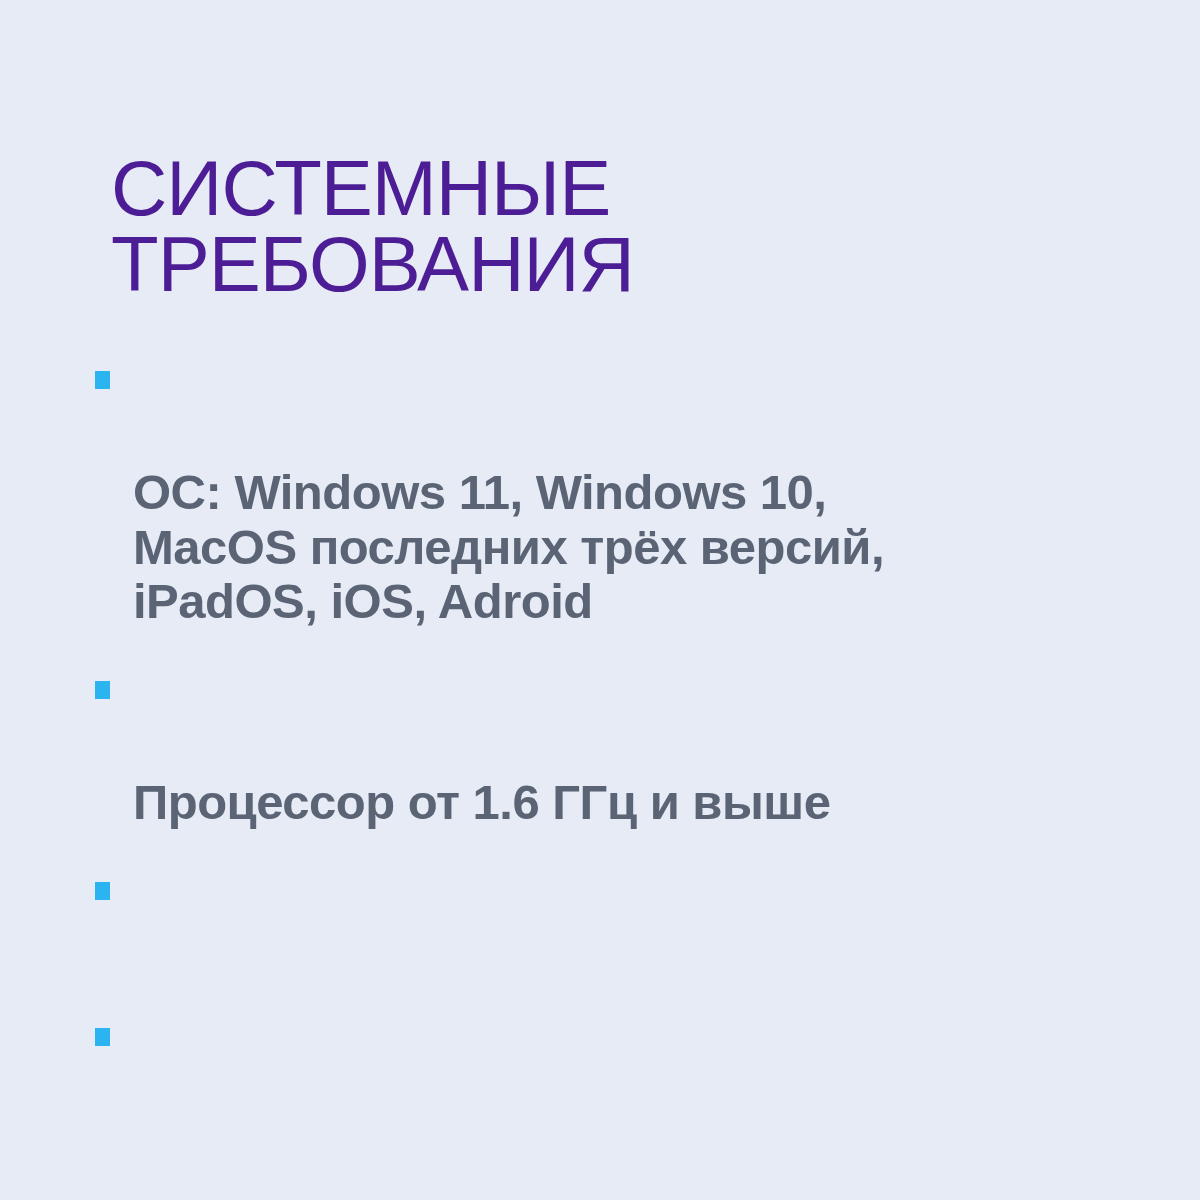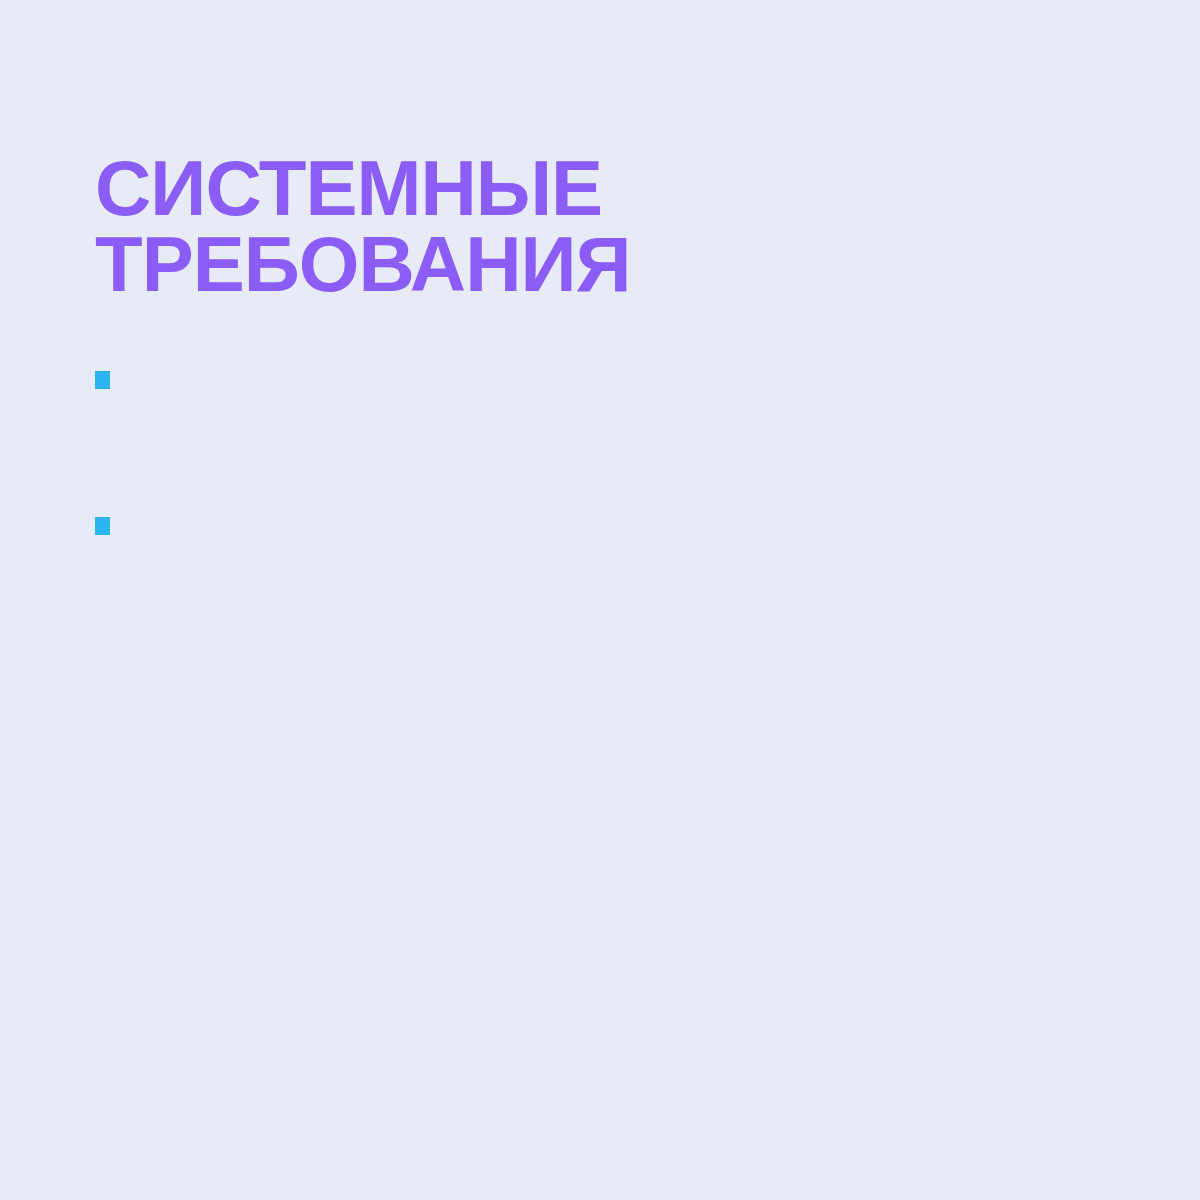--- a/index.html
+++ b/index.html
@@ -15,27 +15,27 @@
   }
   .slide {
     position: relative;
     width: 1200px;
     height: 1200px;
     box-sizing: border-box;
     padding: 150px 90px 60px 95px;
     background: #e6ebf5;
   }
   .title {
-    color: #8b5cf6;
+    color: #4c1d95;
     font-size: 78px;
     line-height: 0.98;
-    font-weight: 700;
+    font-weight: 400;
     letter-spacing: -1px;
     text-transform: uppercase;
-    margin: 0 0 52px 0;
+    margin: 0 0 52px 16px;
     max-width: 660px;
   }
   .req-list {
     list-style: none;
     margin: 0;
     padding: 0;
   }
   .req-item {
     position: relative;
     display: block;
@@ -64,20 +64,30 @@
 </head>
 <body>
 
 <div class="slide">
 
   <h1 class="title">Системные требования</h1>
 
   <ul class="req-list">
     <li class="req-item">
       <span class="bullet"></span>
+      <span>ОС: Windows 11, Windows 10,
+MacOS последних трёх версий,
+iPadOS, iOS, Adroid</span>
+    </li>
+    <li class="req-item">
+      <span class="bullet"></span>
+      <span>Процессор от 1.6 ГГц и выше</span>
+    </li>
+    <li class="req-item">
+      <span class="bullet"></span>
     </li>
     <li class="req-item">
       <span class="bullet"></span>
       
     </li>
 
   </ul>
 
 </div>
 

